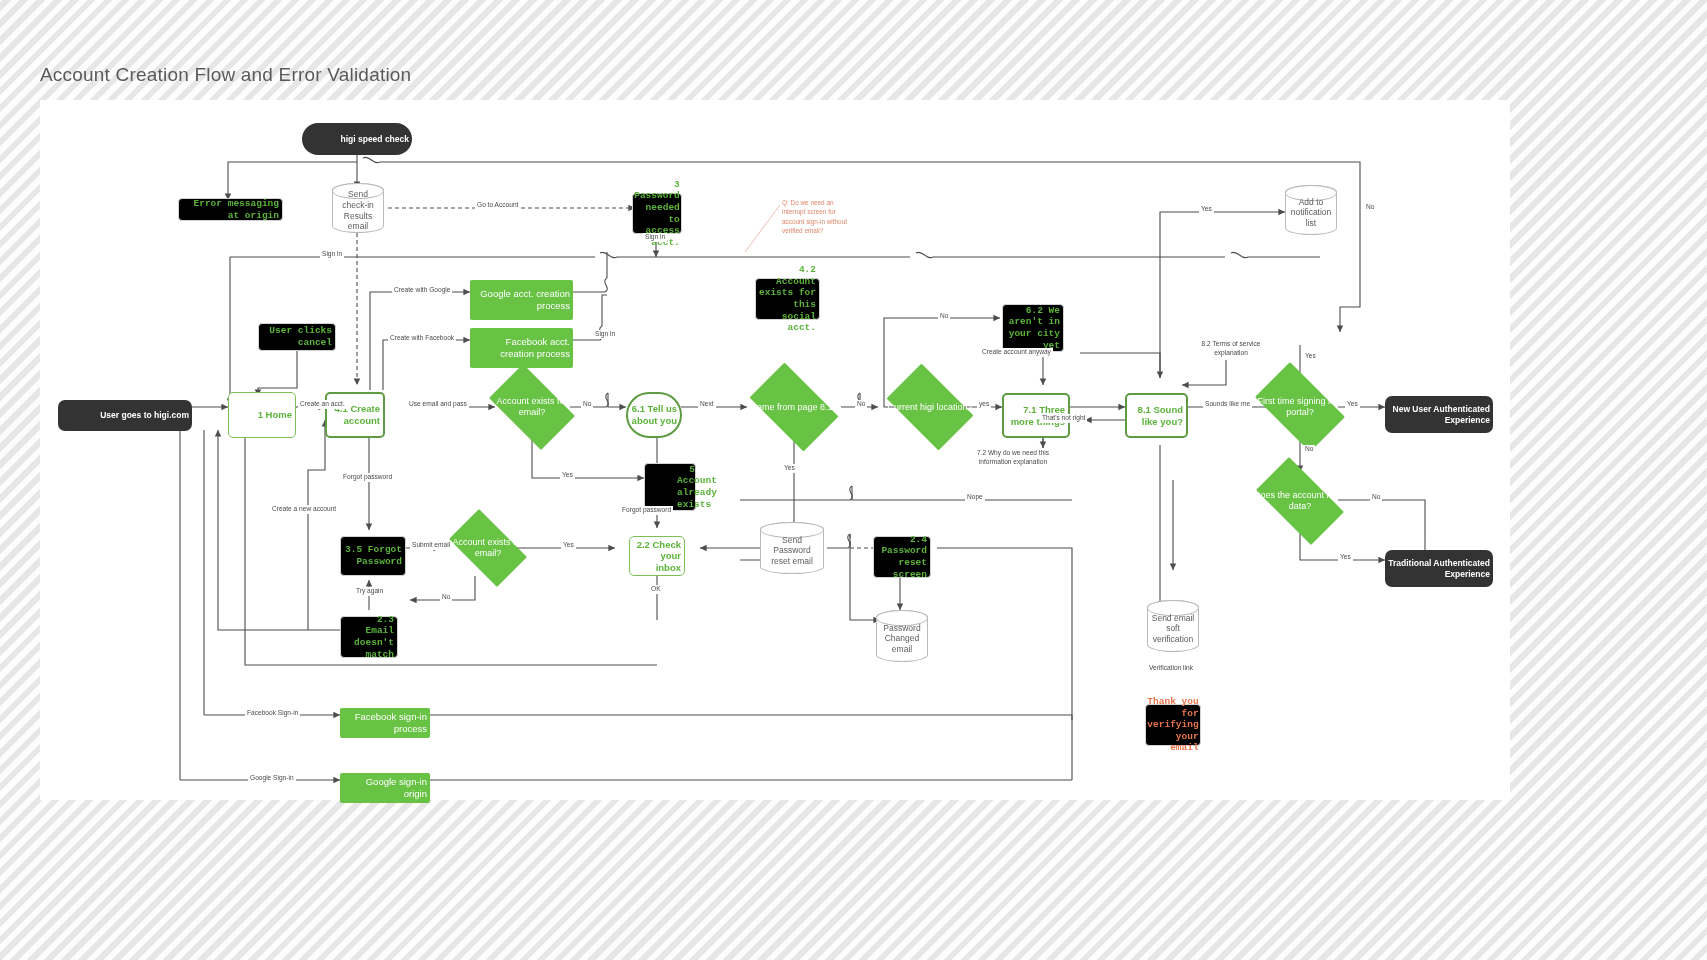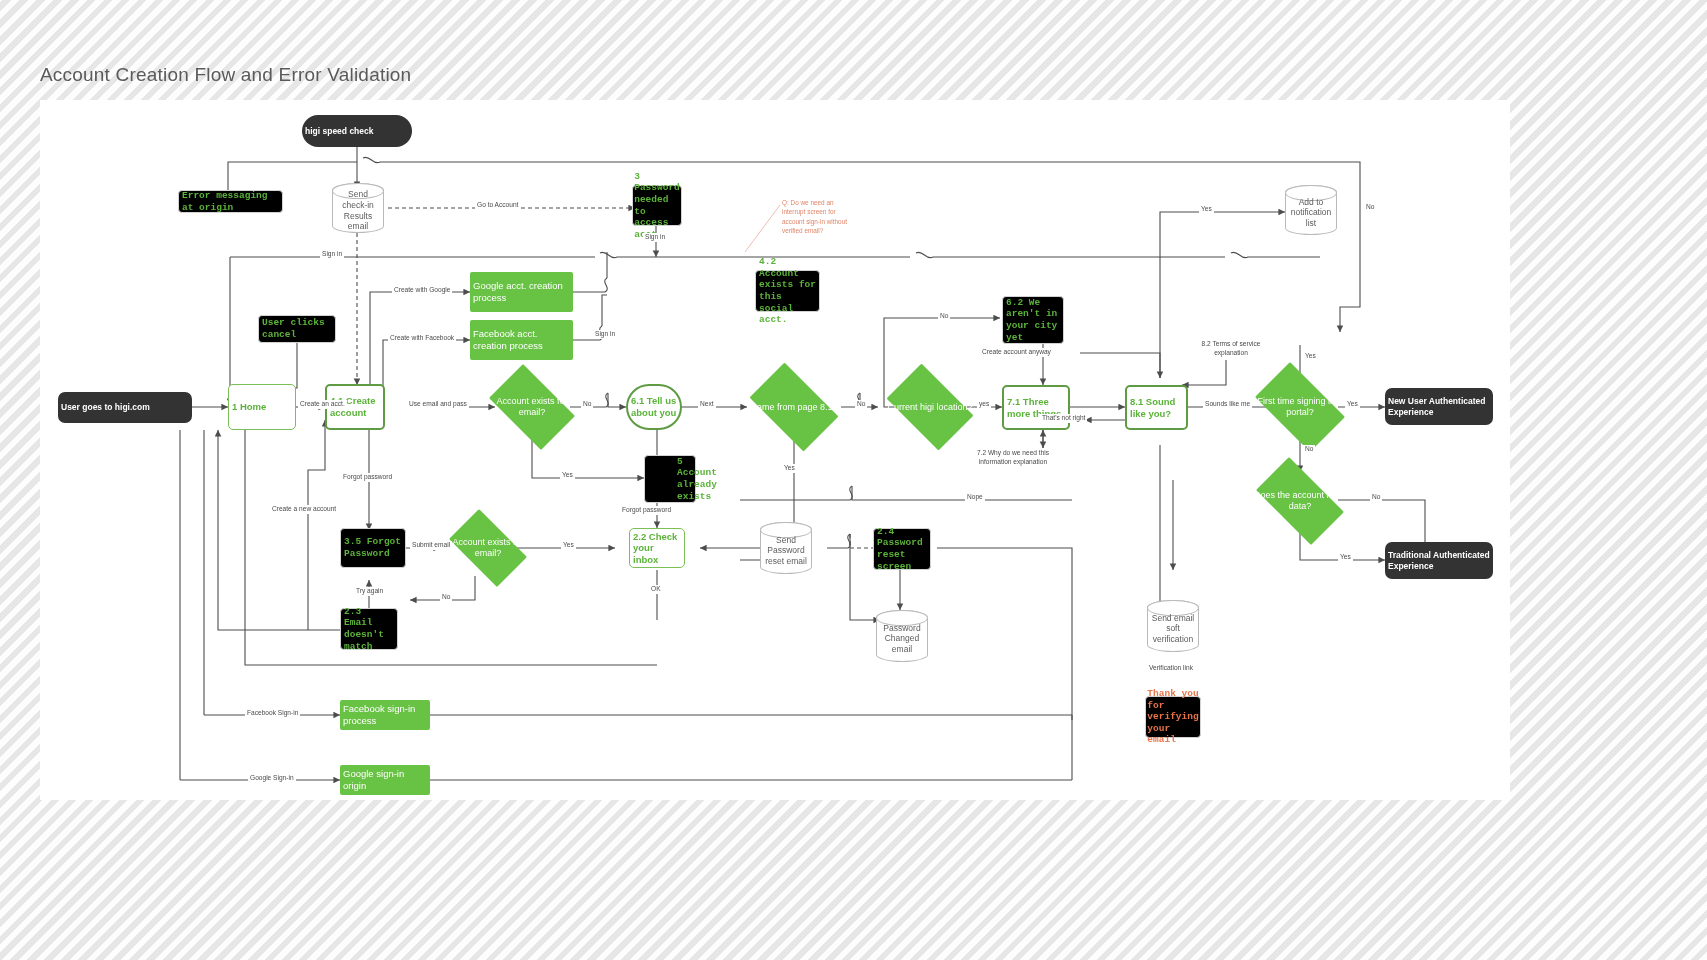--- a/index.html
+++ b/index.html
@@ -33,22 +33,23 @@
     background:#ffffff;
     box-shadow:0 0 0 0 rgba(0,0,0,0);
   }
   svg#wires{position:absolute;left:0;top:0;width:1470px;height:700px;overflow:visible;}
 
   
   .node{
     position:absolute;
     box-sizing:border-box;
     display:flex;align-items:center;justify-content:center;
-    text-align:left;
+    text-align:right;
     line-height:1.22;
+    margin-top:8px;
     -webkit-font-smoothing:antialiased;
   }
   .n-label{display:block;width:100%;padding:0 3px;}
 
   
   .box-green{
     background:#ffffff;border:1.3px solid #7cbf57;border-radius:5px;
     color:#5bb33a;font-size:9.5px;font-weight:700;
   }
   .box-green.strong{border:2px solid #5e9b42;}
@@ -382,21 +383,21 @@
 
   <div class="diamond" style="left:400px;top:418px;width:96px;height:60px;">
     <div class="dia-shape"></div>
     <span class="n-label">Account exists for email?</span>
   </div>
 
   <div class="node box-green" style="left:589px;top:428px;width:56px;height:40px;">
     <span class="n-label">2.2 Check your inbox</span>
   </div>
 
-  <div class="cyl" style="left:720px;top:422px;width:52px;height:52px;justify-content:center;">
+  <div class="cyl" style="left:720px;top:422px;width:64px;height:52px;justify-content:center;">
     <div class="cyl-body"></div>
     <div class="cyl-top"></div>
     <span class="n-label">Send Password reset email</span>
   </div>
 
   <div class="node box-plain" style="left:833px;top:428px;width:58px;height:42px;">
     <span class="n-label">2.4 Password reset screen</span>
   </div>
 
   <div class="cyl" style="left:836px;top:510px;width:52px;height:52px;">

